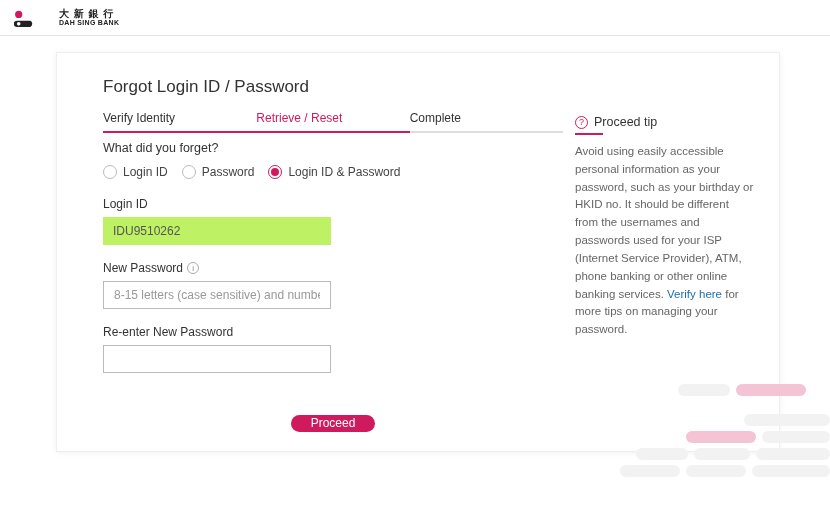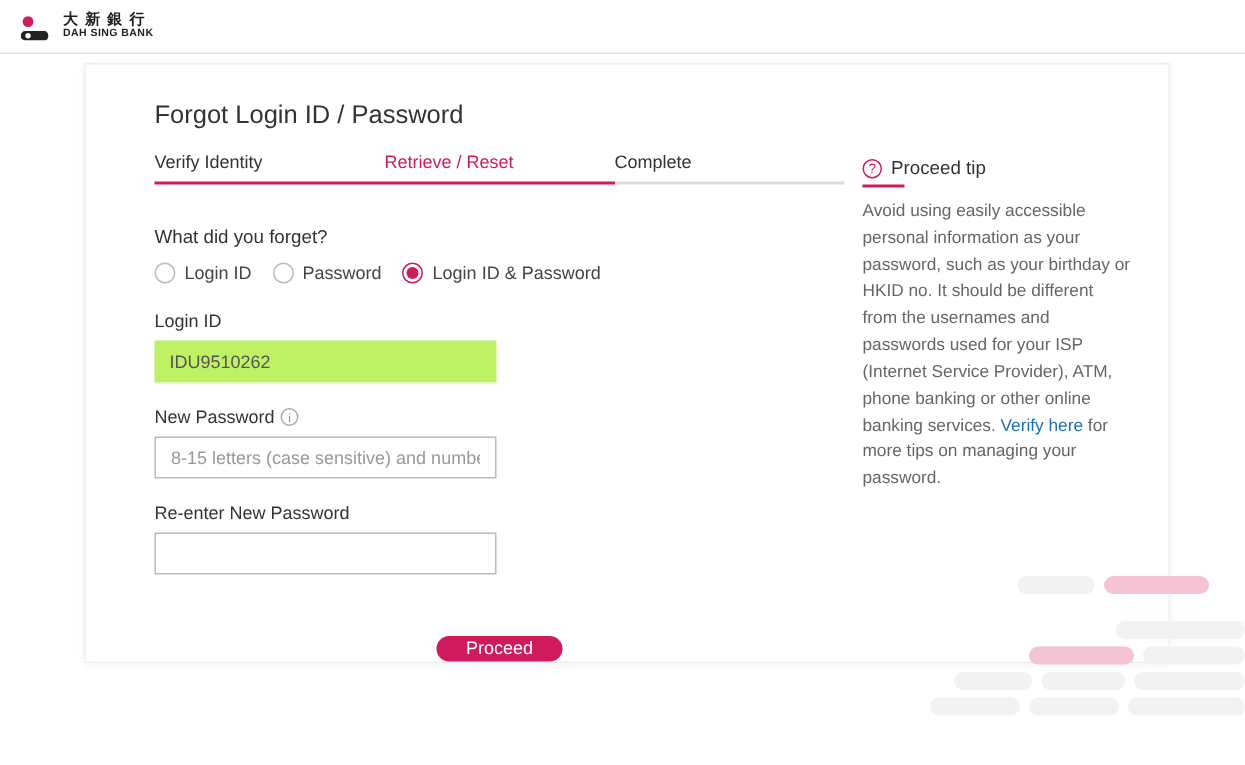--- a/index.html
+++ b/index.html
@@ -11,47 +11,47 @@
     overflow: hidden;
     position: relative;
   }
   .header {
     height: 36px;
     border-bottom: 1px solid #e4e4e4;
     display: flex;
     align-items: center;
     padding-left: 14px;
   }
-  .logo { display: flex; align-items: center; gap: 6px; }
+  .logo { display: flex; align-items: center; gap: 23px; }
   .logo-mark { width: 22px; height: 18px; }
   .logo-text { display: flex; flex-direction: column; line-height: 1; }
   .logo-cn { font-size: 10px; font-weight: 600; color: #222; letter-spacing: 1px; }
   .logo-en { font-size: 7px; font-weight: 600; color: #222; letter-spacing: 0.3px; }
 
   .card {
     position: absolute;
     left: 56px;
-    top: 42px;
+    top: 52px;
     width: 724px;
     height: 400px;
     background: #fff;
     border: 1px solid #eee;
     box-shadow: 0 1px 6px rgba(0,0,0,0.06);
     padding: 24px 0 24px 46px;
   }
   .page-title {
     font-size: 17px;
     font-weight: 500;
     color: #333;
     margin-bottom: 14px;
   }
   .left-col { width: 460px; float: left; }
   .right-col { width: 180px; float: right; margin-right: 24px; margin-top: 38px; }
 
-  .stepper { display: flex; width: 460px; margin-bottom: 28px; }
+  .stepper { display: flex; width: 460px; margin-bottom: 8px; }
   .step {
     flex: 1;
     font-size: 12px;
     padding-bottom: 6px;
     border-bottom: 2px solid #ddd;
     color: #333;
   }
   .step.active { border-bottom: 2px solid #cf1b5d; color: #cf1b5d; }
   .step.done { border-bottom: 2px solid #cf1b5d; }
 

